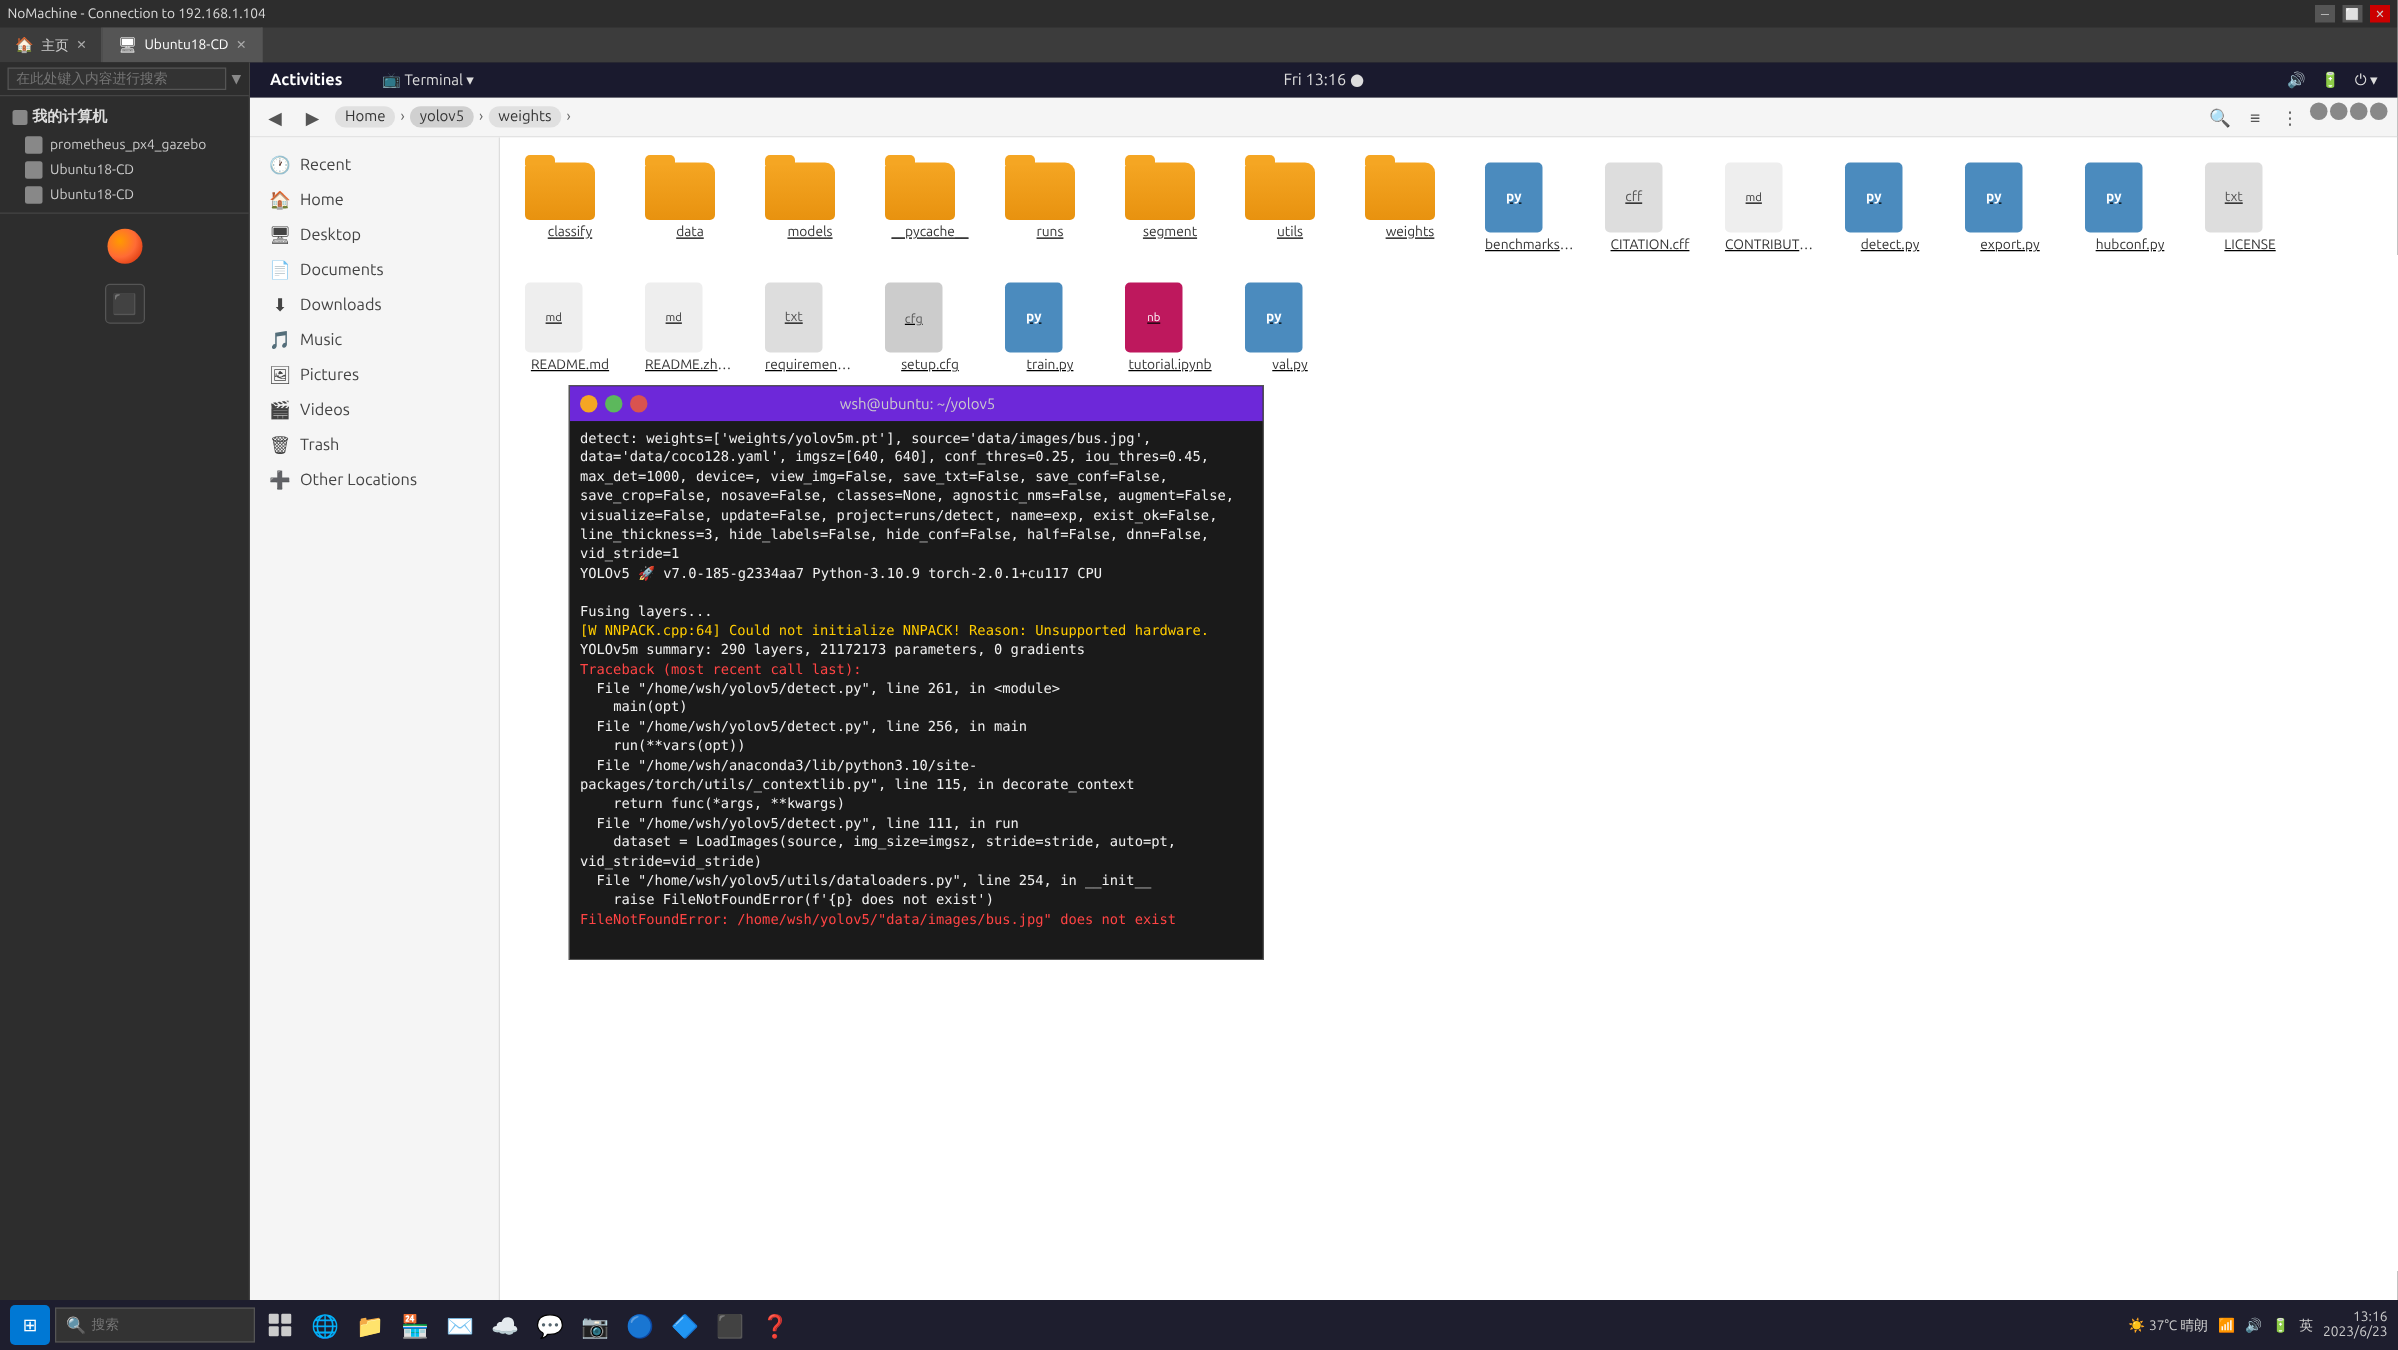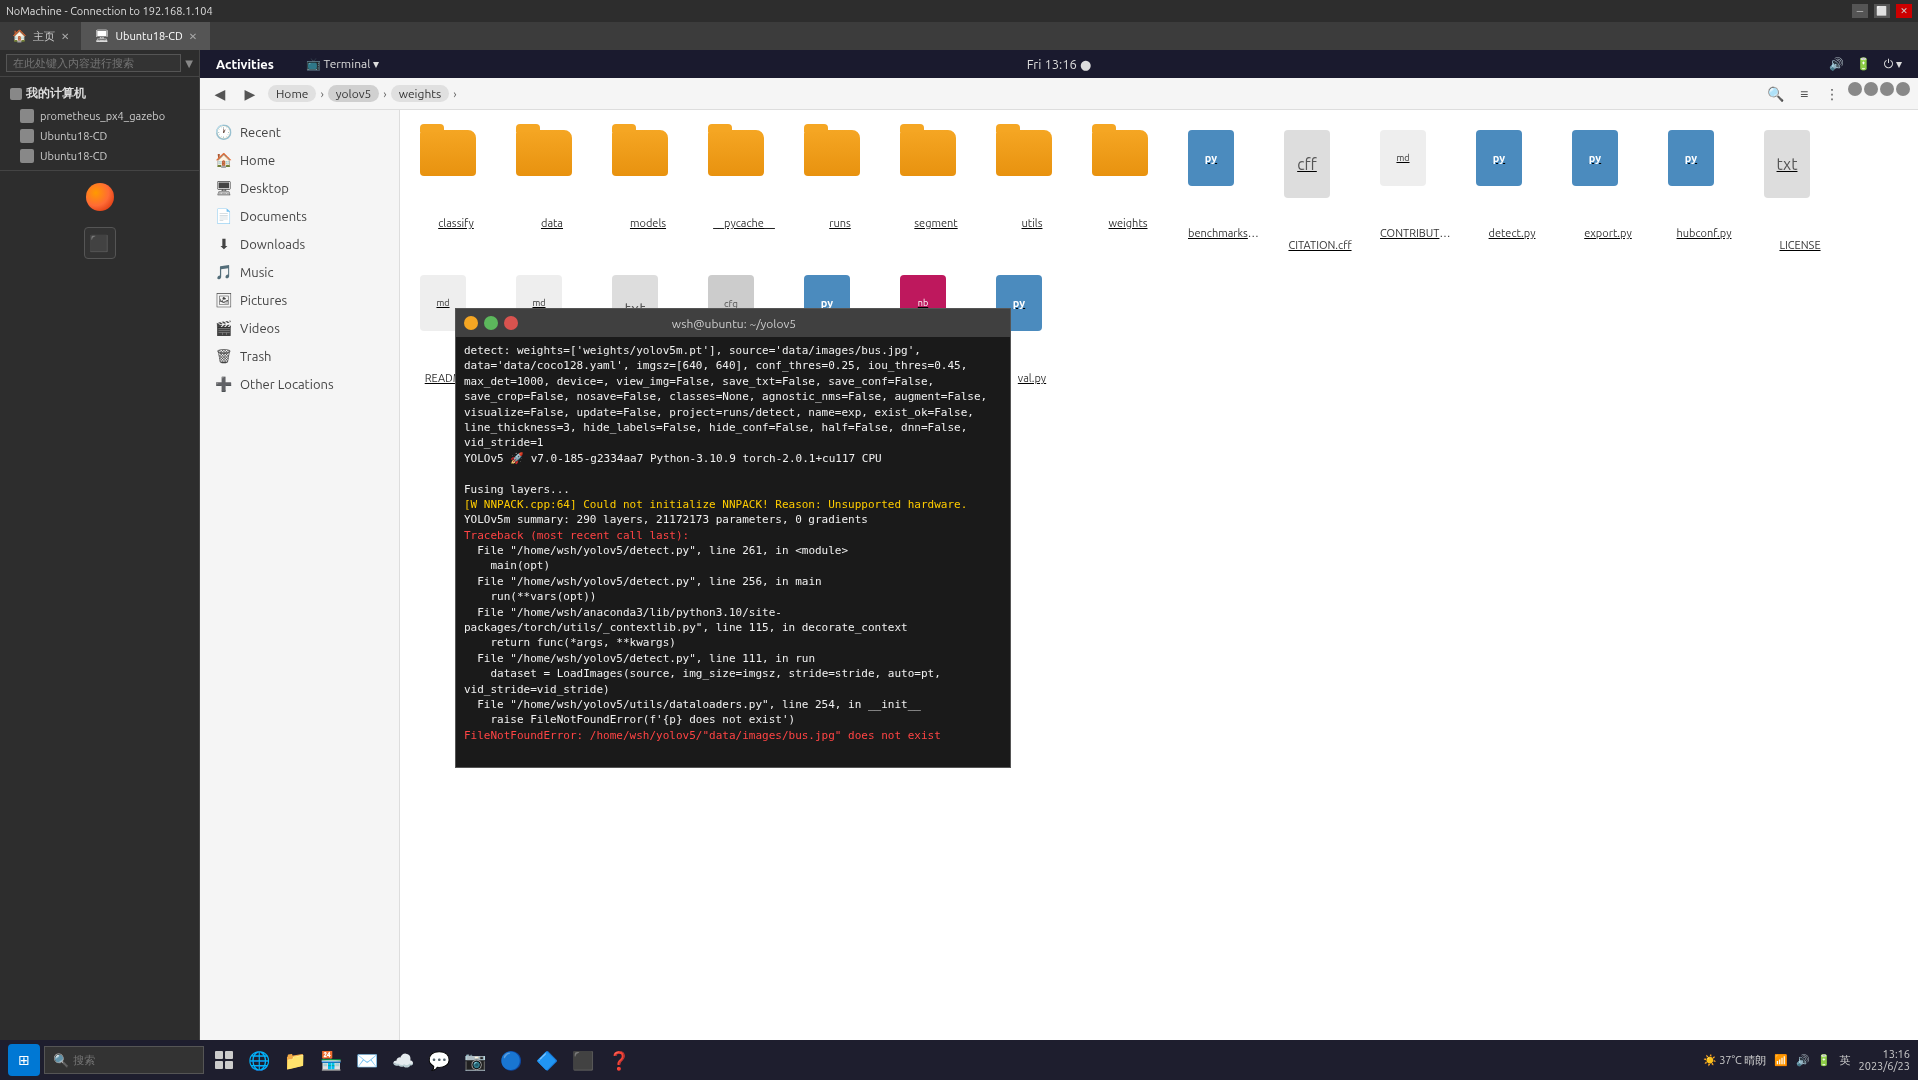--- a/index.html
+++ b/index.html
@@ -109,26 +109,26 @@
     .py-icon {
       width: 46px; height: 56px;
       background: #4b8bbe;
       border-radius: 4px;
       display: flex; align-items: center; justify-content: center;
       color: #fff;
       font-size: 11px;
       font-weight: bold;
     }
     .txt-icon {
-      width: 46px; height: 68px;
+      width: 46px; height: 56px;
       background: #ddd;
       border-radius: 4px;
       display: flex; align-items: center; justify-content: center;
       color: #555;
-      font-size: 16px;
+      font-size: 11px;
     }
     .md-icon {
       width: 46px; height: 56px;
       background: #eee;
       border-radius: 4px;
       display: flex; align-items: center; justify-content: center;
       color: #333;
       font-size: 9px;
     }
     .cfg-icon {
@@ -148,38 +148,37 @@
       font-size: 9px;
     }
     .file-label {
       font-size: 11px;
       color: #333;
       text-align: center;
       max-width: 80px;
       overflow: hidden;
       text-overflow: ellipsis;
       white-space: nowrap;
-      margin-top: 37px;
     }
 
     
     .terminal-window {
       position: absolute;
       left: 455px;
       top: 258px;
       width: 556px;
       height: 460px;
       background: #1a1a1a;
       border: 1px solid #555;
       display: flex;
       flex-direction: column;
       z-index: 100;
     }
     .terminal-titlebar {
-      background: #404040;
+      background: #6d28d9;
       height: 28px;
       display: flex;
       align-items: center;
       justify-content: space-between;
       padding: 0 8px;
     }
     .terminal-title {
       color: #ccc;
       font-size: 12px;
     }

